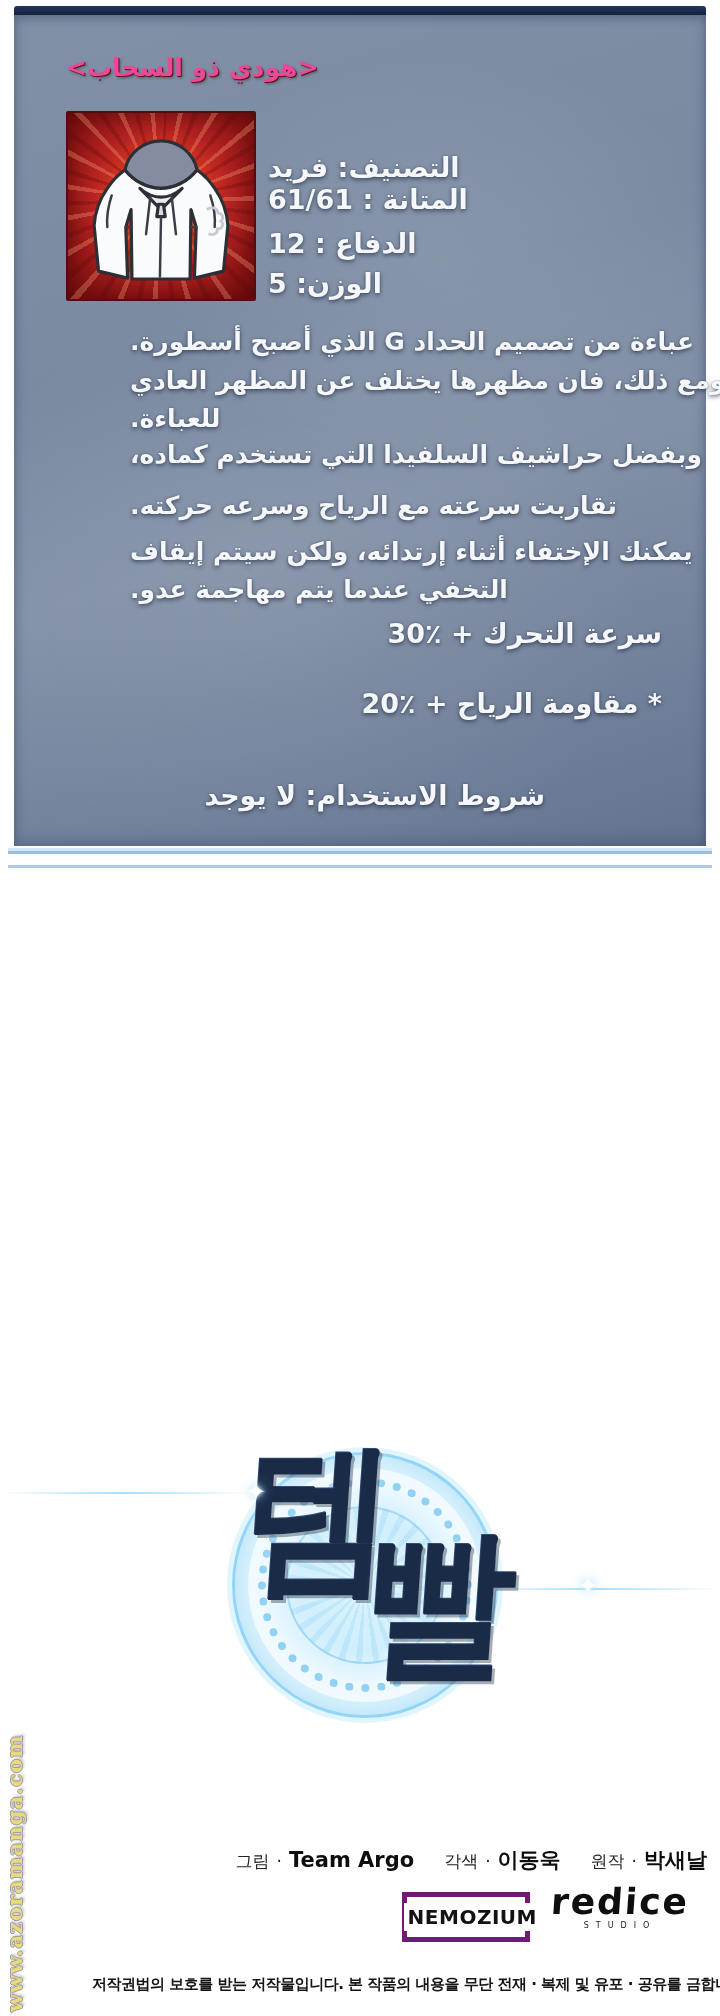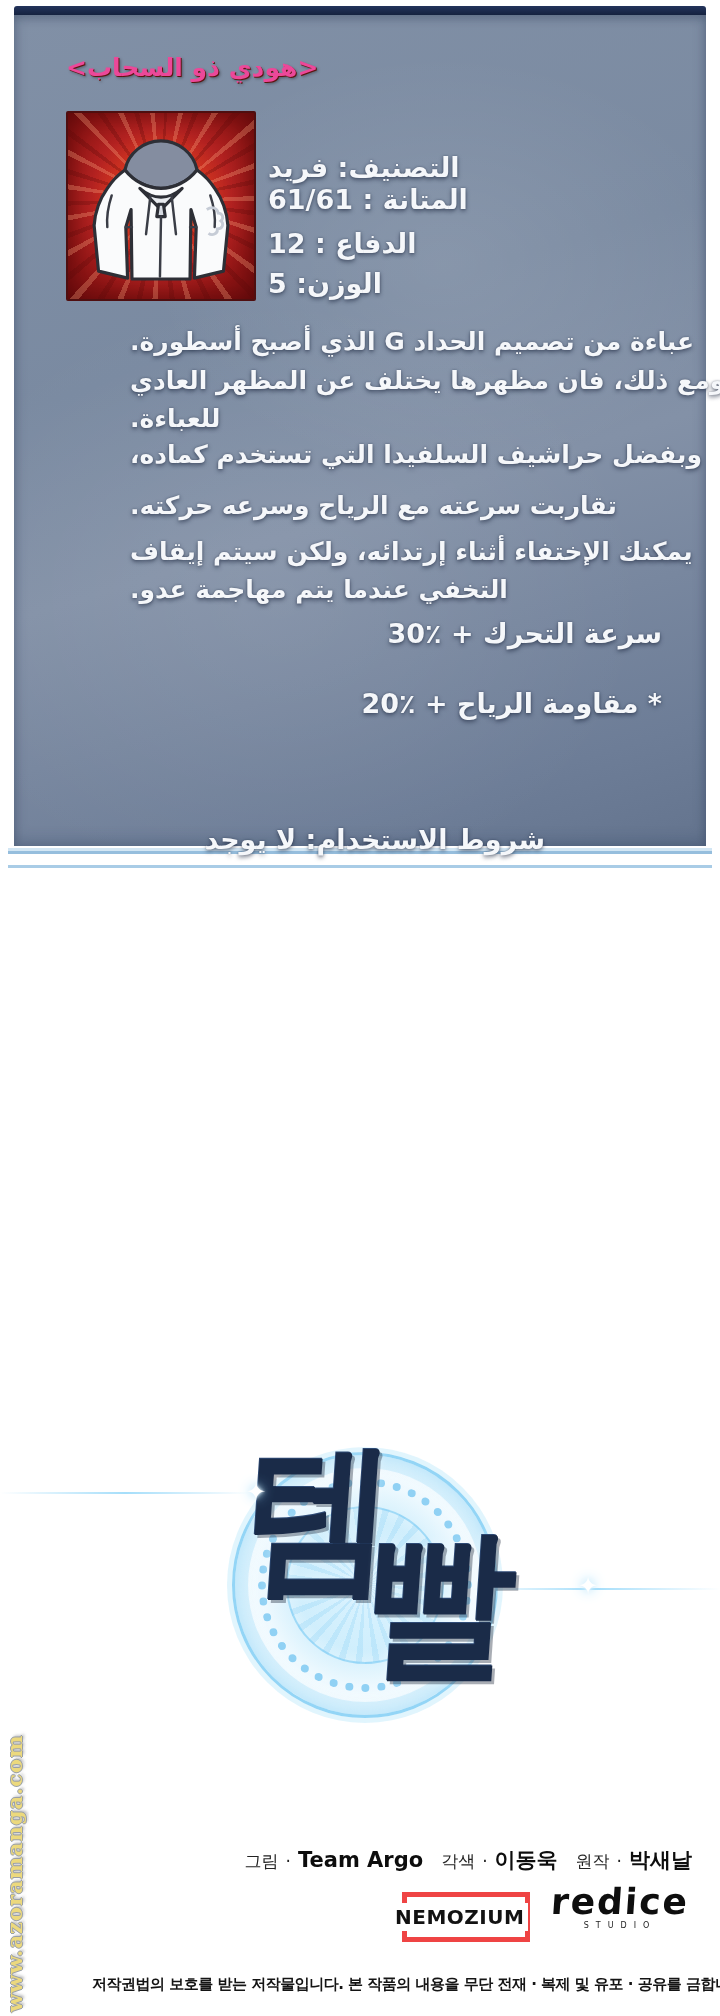--- a/index.html
+++ b/index.html
@@ -31,21 +31,21 @@
     background:repeating-conic-gradient(from 4deg at 50% 48%,
       rgba(255,170,130,0) 0deg 7deg, rgba(255,170,130,.30) 7deg 10deg,
       rgba(90,8,8,0) 10deg 16deg, rgba(90,8,8,.28) 16deg 19deg);}
   .item-icon-box svg{position:absolute;left:5px;top:5px;width:176px;height:176px;}
 
   .ar{direction:rtl;font-weight:bold;color:#f5f7fa;white-space:nowrap;
     text-shadow:0 2px 4px rgba(25,35,58,.6), 0 0 2px rgba(25,35,58,.4);}
   .stat-line{position:absolute;left:268px;font-size:27px;}
   .desc-line{position:absolute;left:118px;font-size:25px;margin-left:12px;}
   .bonus-line{position:absolute;right:58px;font-size:27px;}
-  .usage-line{position:absolute;right:175px;font-size:27px;margin-top:44px;}
+  .usage-line{position:absolute;right:175px;font-size:27px;}
 
   
   .magic-circle{position:absolute;left:228px;top:1448px;width:274px;height:274px;border-radius:50%;
     background:radial-gradient(circle at 50% 50%, rgba(215,242,255,.95) 0%, rgba(170,225,250,.55) 34%,
       rgba(190,232,252,.28) 52%, rgba(255,255,255,0) 68%);}
   .magic-ring1{position:absolute;left:4px;top:4px;right:4px;bottom:4px;border-radius:50%;
     border:3px solid rgba(120,202,244,.8);
     box-shadow:0 0 0 5px rgba(170,225,250,.35), inset 0 0 0 13px rgba(150,215,248,.3), inset 0 0 20px rgba(125,205,245,.55);}
   .magic-ring2{position:absolute;left:30px;top:30px;right:30px;bottom:30px;border-radius:50%;
     border:8px dotted rgba(105,192,240,.7);}
@@ -60,28 +60,28 @@
     transform:skewX(-4deg) scaleY(1.08);
     text-shadow:3px 3px 0 rgba(10,20,40,.35), -1px -1px 0 #2e4a75, 0 0 10px rgba(255,255,255,.4);}
   .logo-char-top{left:244px;top:1442px;font-size:150px;}
   .logo-char-bottom{left:366px;top:1528px;font-size:150px;}
   .sparkle{position:absolute;color:#ffffff;font-size:24px;
     text-shadow:0 0 6px #d8f1ff,0 0 14px #8fd4f7,0 0 3px #ffffff;}
   .sparkle-a{left:246px;top:1478px;}
   .sparkle-b{left:578px;top:1572px;}
 
   
-  .credits-row{position:absolute;right:28px;top:1846px;display:flex;align-items:baseline;gap:18px;text-align:center;}
+  .credits-row{position:absolute;right:13px;top:1846px;display:flex;align-items:baseline;gap:30px;text-align:center;}
   .credit-group{display:flex;align-items:baseline;gap:7px;}
   .credit-label{font-size:17px;color:#222222;}
   .credit-sep{font-size:17px;color:#222222;}
   .credit-name{font-size:21px;font-weight:bold;color:#0d0d0d;letter-spacing:0px;}
 
   .nemozium{position:absolute;left:402px;top:1892px;width:118px;height:40px;
-    border:5px solid #ef4444;display:flex;align-items:center;justify-content:flex-start;}
+    border:5px solid #701a75;display:flex;align-items:center;justify-content:flex-end;}
   .nemozium-text{background:#ffffff;padding:2px 4px;margin:0 -16px;
     font-size:20px;font-weight:bold;color:#121212;letter-spacing:.5px;white-space:nowrap;}
   .redice{position:absolute;left:540px;top:1884px;width:160px;text-align:center;}
   .redice-text{font-size:36px;font-weight:900;color:#0e0e0e;letter-spacing:2px;line-height:1;
     transform:skewX(-4deg);display:inline-block;}
   .redice-sub{font-size:8px;color:#222222;letter-spacing:7px;margin-top:1px;text-align:center;}
 
   .disclaimer{position:absolute;left:92px;top:1974px;width:628px;text-align:center;
     font-size:15px;font-weight:700;color:#141414;line-height:21px;letter-spacing:-0.5px;white-space:nowrap;}
 

